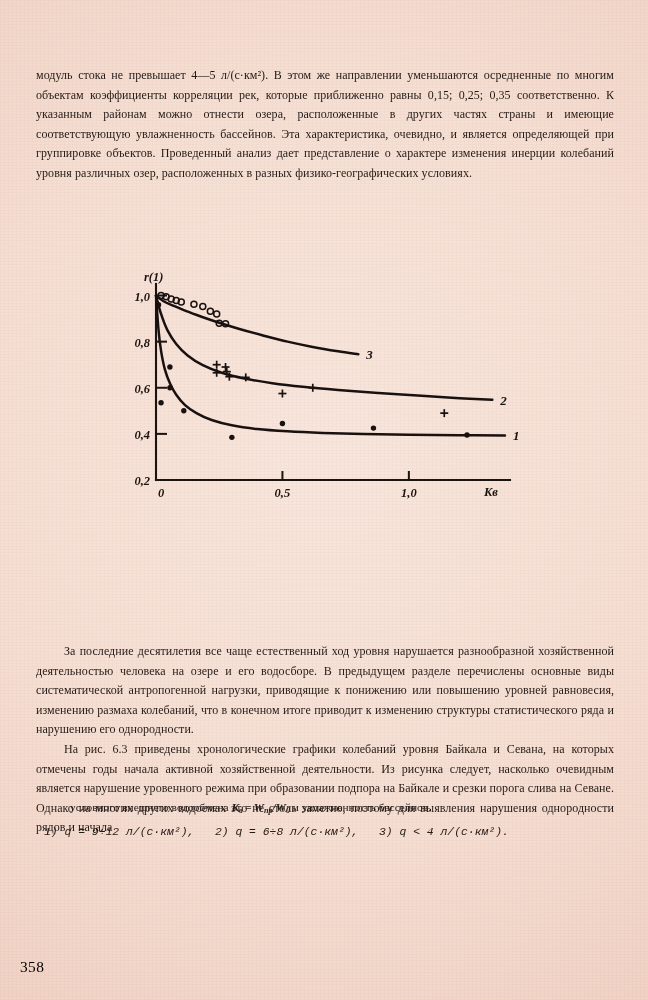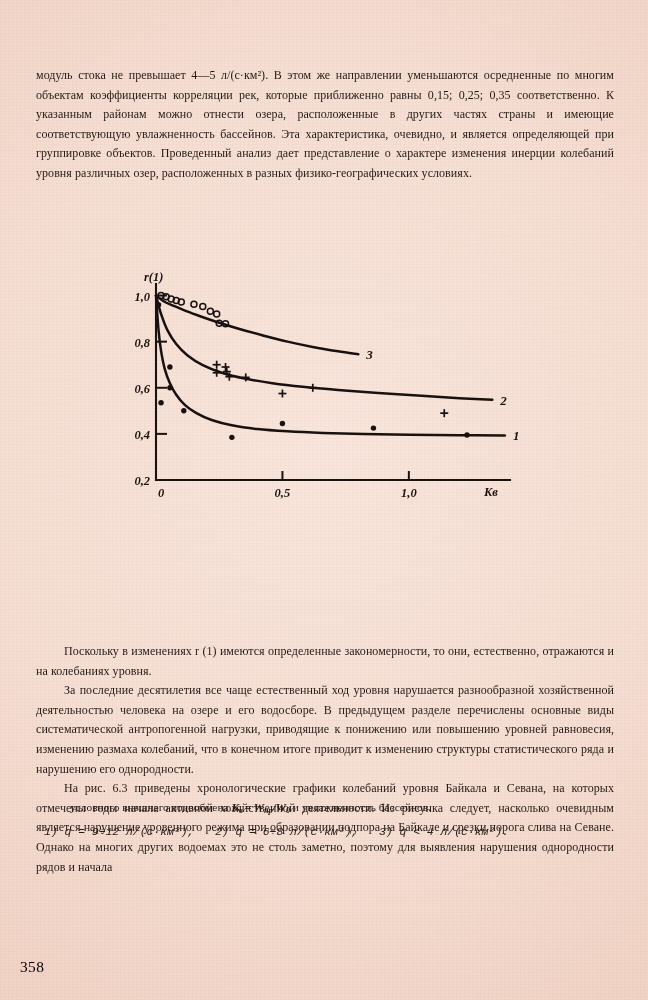--- a/index.html
+++ b/index.html
@@ -229,21 +229,20 @@
         <span>1)  q = 9÷12 л/(с·км²),</span>
         &nbsp;
         <span>2)  q = 6÷8 л/(с·км²),</span>
         &nbsp;
         <span>3)  q &lt; 4 л/(с·км²).</span>
       </span>
     </div>
   </div>
 
   <div class="body-text" id="para-mid">
-    <p class="indent">Поскольку в изменениях r (1) имеются определенные закономерности, то они, естественно, отражаются и на колебаниях уровня.</p>
     <p class="indent">За последние десятилетия все чаще естественный ход уровня нарушается разнообразной хозяйственной деятельностью человека на озере и его водосборе. В предыдущем разделе перечислены основные виды систематической антропогенной нагрузки, приводящие к понижению или повышению уровней равновесия, изменению размаха колебаний, что в конечном итоге приводит к изменению структуры статистического ряда и нарушению его однородности.</p>
     <p class="indent">На рис. 6.3 приведены хронологические графики колебаний уровня Байкала и Севана, на которых отмечены годы начала активной хозяйственной деятельности. Из рисунка следует, насколько очевидным является нарушение уровенного режима при образовании подпора на Байкале и срезки порога слива на Севане. Однако на многих других водоемах это не столь заметно, поэтому для выявления нарушения однородности рядов и начала</p>
   </div>
 
   <div id="page-number">358</div>
 </div>
 
 <div id="grain"></div>
 
 </body></html>

